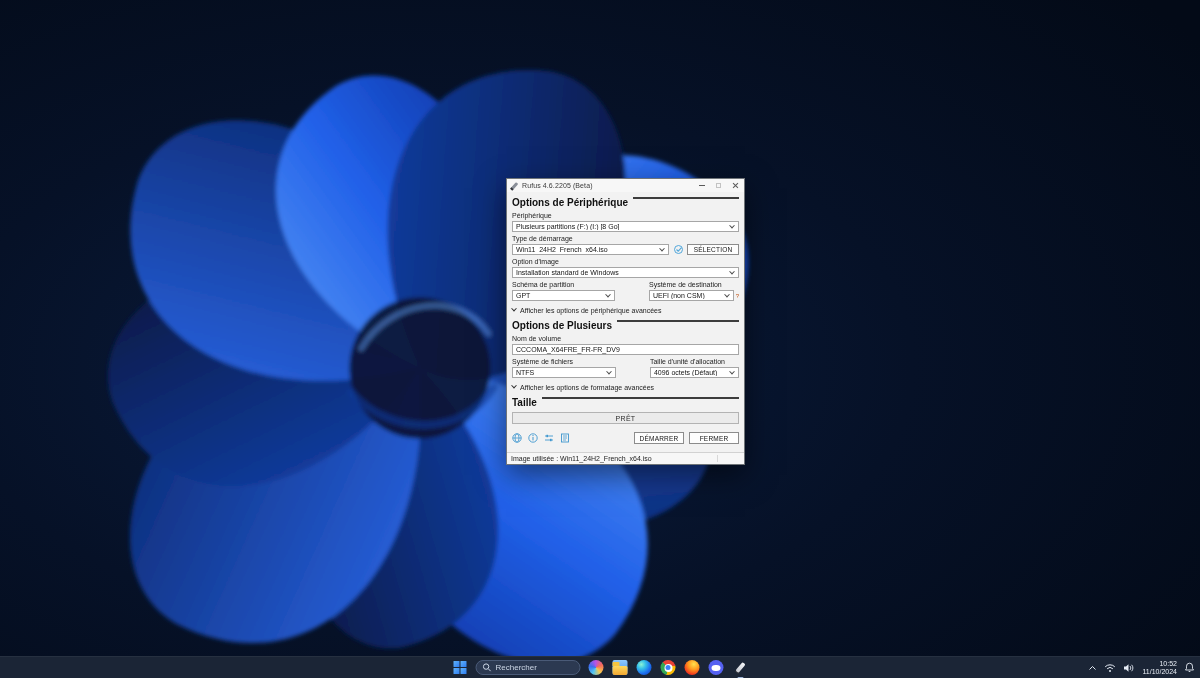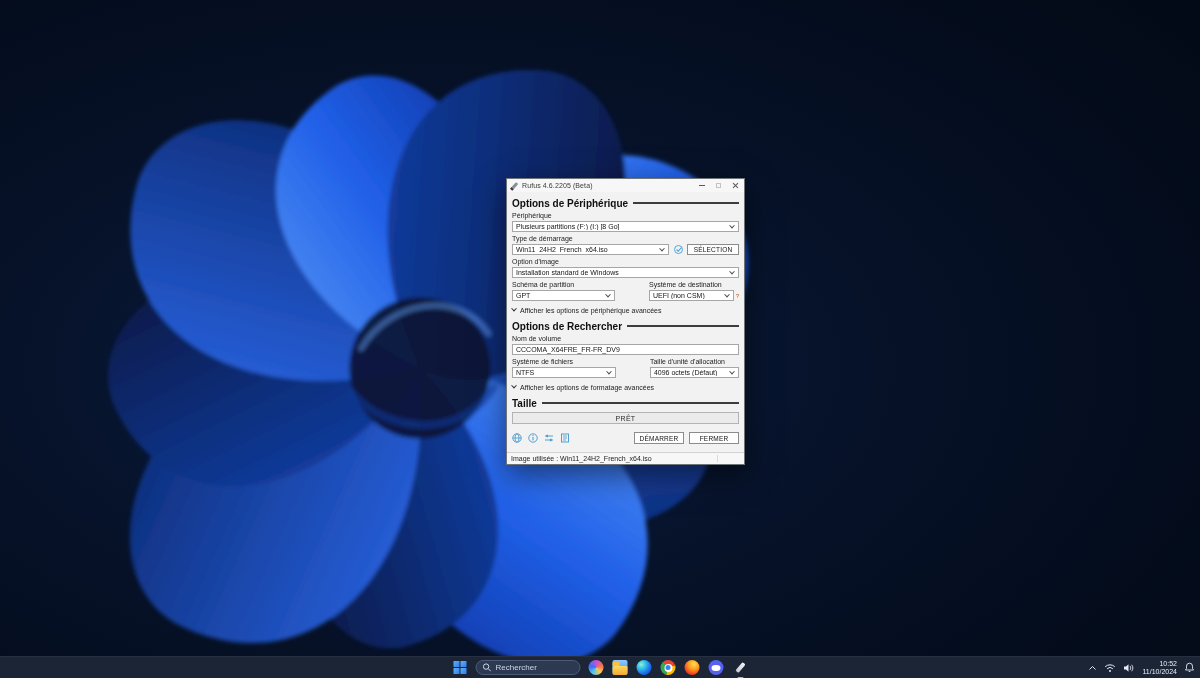--- a/index.html
+++ b/index.html
@@ -27,21 +27,21 @@
   .win-btn { width:17px; height:100%; display:flex; align-items:center; justify-content:center; }
   .min-glyph { width:6px; height:1px; background:#5a5a5a; }
   .max-glyph { width:5px; height:5px; border:1px solid #c3c3c3; }
   .close-glyph { position:relative; width:7px; height:7px; }
   .close-glyph:before,.close-glyph:after { content:""; position:absolute; left:3px; top:0;
     width:1px; height:7px; background:#5a5a5a; }
   .close-glyph:before { transform:rotate(45deg);} .close-glyph:after { transform:rotate(-45deg);}
 
   .content { padding:0 5px; }
 
-  .section-header { display:flex; align-items:center; margin-top:5px; height:12px; }
+  .section-header { display:flex; margin-top:5px; height:12px; }
   .section-header .txt { font-weight:bold; font-size:10px; color:#101010; white-space:nowrap; }
   .section-header .line { flex:1; height:2px; background:#3d3d3d; margin-left:5px; }
 
   .field-label { font-size:7px; color:#1c1c1c; margin:3px 0 1px; height:8px; line-height:8px; }
 
   .dropdown { height:11px; background:#fff; border:1px solid #a6a6a6; display:flex;
     align-items:center; padding:0 4px 0 3px; }
   .dropdown .val { font-size:7px; color:#141414; flex:1; white-space:nowrap; overflow:hidden; }
   .chev { width:4px; height:4px; border-right:1px solid #4a4a4a; border-bottom:1px solid #4a4a4a;
     transform:rotate(45deg) translate(-1px,-1px); flex:none; }
@@ -270,21 +270,21 @@
         </div>
       </div>
     </div>
 
     <div class="advanced-toggle" data-interactable="true">
       <span class="chev" data-interactable="false"></span>
       <span class="lbl" data-interactable="false">Afficher les options de périphérique avancées</span>
     </div>
 
     <div class="section-header" data-interactable="false">
-      <span class="txt" data-interactable="false">Options de Rechercher</span>
+      <span class="txt" data-interactable="false">Options de Plusieurs</span>
       <span class="line" data-interactable="false"></span>
     </div>
 
     <div class="field-label" data-interactable="false">Nom de volume</div>
     <div class="text-input" data-interactable="true">CCCOMA_X64FRE_FR-FR_DV9</div>
 
     <div class="two-col">
       <div class="colA">
         <div class="field-label" data-interactable="false">Système de fichiers</div>
         <div class="dropdown" data-interactable="true">

